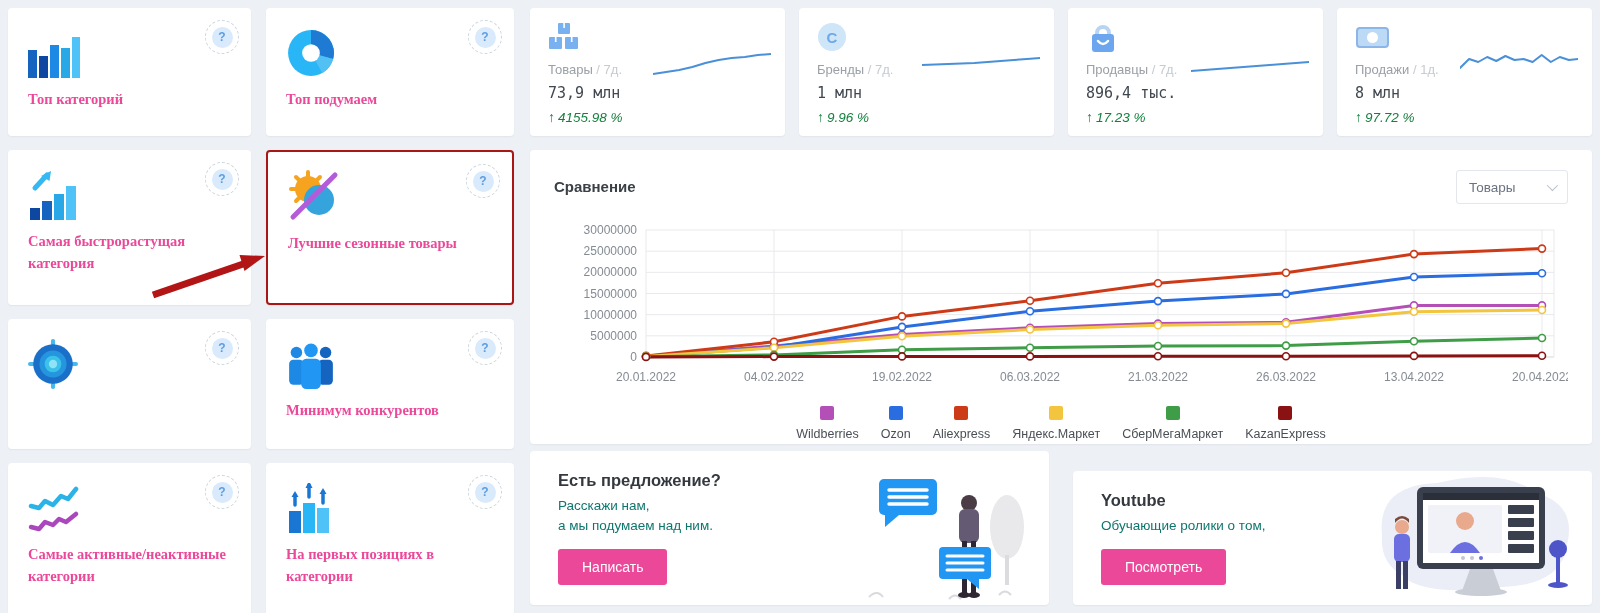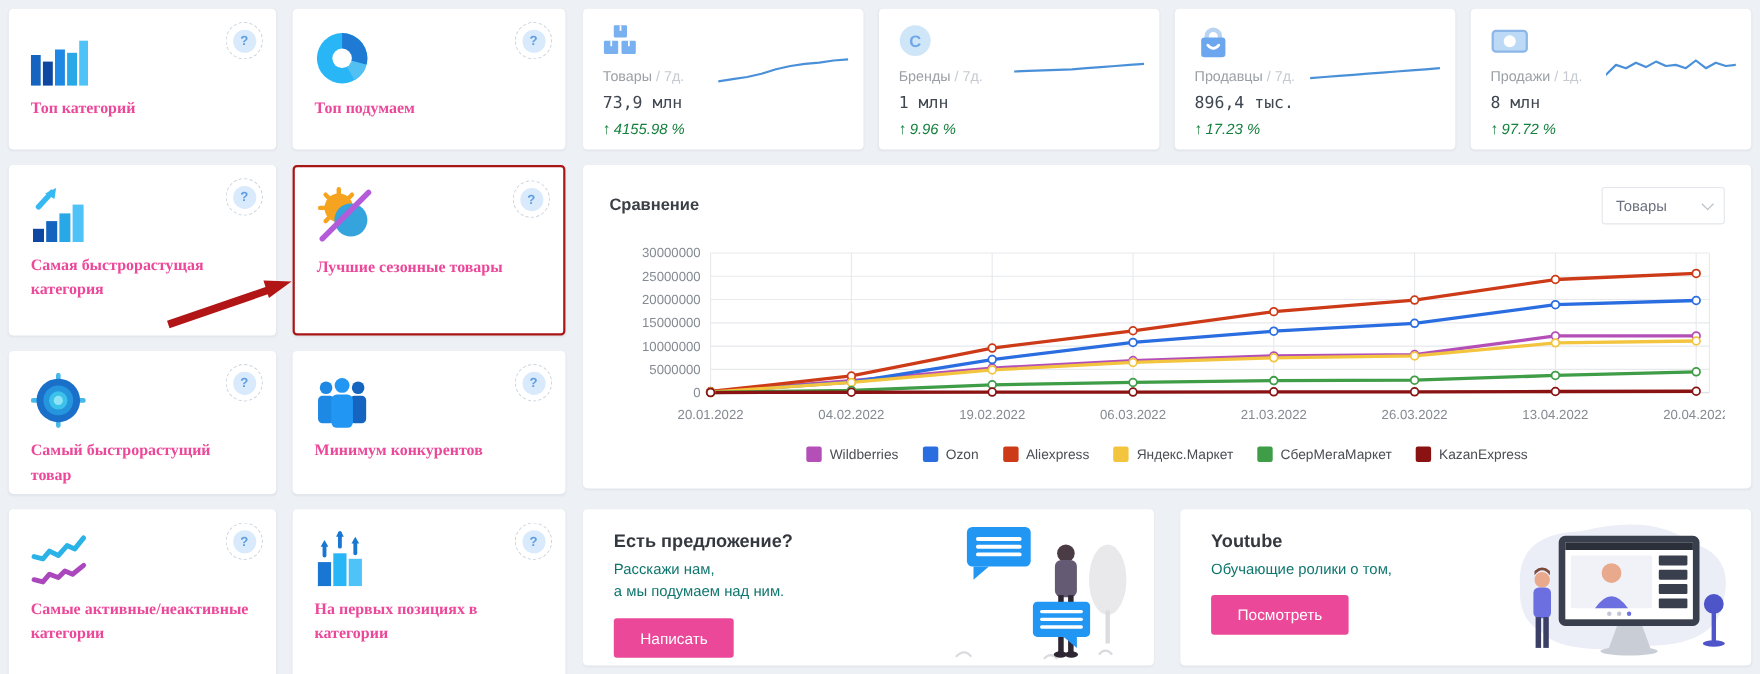--- a/index.html
+++ b/index.html
@@ -39,26 +39,26 @@
   .dropdown { width:112px; height:34px; border:1px solid #e3e6ea; border-radius:3px; background:#fff;
     display:flex; align-items:center; justify-content:space-between; padding:0 12px; cursor:pointer; }
   .dropdown .val { font-size:13.5px; color:#6b7280; }
   .chev { width:8px; height:8px; border-right:1.5px solid #b6bec6; border-bottom:1.5px solid #b6bec6;
     transform:rotate(45deg) translateY(-2px); }
   #comparison-chart { width:1014px; height:178px; margin-top:18px; display:block; }
   .grid-line { stroke:#e7e9ec; stroke-width:1; }
   .zero-line { stroke:#d5d8dc; stroke-width:1; }
   .ylab, .xlab { font-size:12px; fill:#858b93; font-family:"Liberation Sans", sans-serif; }
   .legend { display:flex; justify-content:center; gap:22px; margin-top:6px; }
-  .legend-item { display:flex; align-items:center; gap:7px; cursor:pointer; }
+  .legend-item { display:flex; align-items:center; gap:7px; cursor:pointer;flex-direction:column; }
   .legend-item .sw { width:14px; height:14px; border-radius:2px; display:inline-block; }
   .legend-item .lt { font-size:12.5px; color:#4a4f55; }
 
   
-  .promo-row { position:absolute; left:530px; top:463px; width:1062px; height:142px; display:flex; gap:24px; }
+  .promo-row { position:absolute; left:530px; top:463px; width:1062px; height:142px; display:flex; gap:24px;align-items:flex-end; }
   .promo-card { flex:1; padding:20px 28px; overflow:hidden; }
   .promo-title { font-size:16.5px; font-weight:bold; color:#34393f; margin-bottom:6px; }
   .promo-line { font-size:13.5px; color:#0f766e; line-height:1.5; }
   .promo-btn { margin-top:13px; background:#ec4899; color:#fff; border:none; border-radius:3px;
     padding:10px 24px; font-size:14px; font-family:"Liberation Sans", sans-serif; cursor:pointer; }
   .promo-art { position:absolute; right:10px; bottom:0; }
 </style>
 </head>
 <body>
 
@@ -149,21 +149,20 @@
               <line x1="24" y1="38" x2="24" y2="46"></line>
             <line x1="2" y1="24" x2="10" y2="24"></line>
               <line x1="38" y1="24" x2="46" y2="24"></line>
           </g>
           <circle cx="24" cy="24" r="19" fill="#1a6fc9"></circle>
           <circle cx="24" cy="24" r="13" fill="#2596dd"></circle>
           <circle cx="24" cy="24" r="8" fill="#3cc2ea"></circle>
           <circle cx="24" cy="24" r="4" fill="#8ee4f6"></circle>
         </svg>
       </div>
-      <div class="lbl">Самый быстрорастущий товар</div>
     </div>
 
     <div class="card nav-card">
       <div class="help">
           <span class="q">?</span>
         </div>
       <div class="ic">
         <svg width="50" height="46" viewBox="0 0 48 44">
           <circle cx="10" cy="9" r="5.5" fill="#1e88e5"></circle>
           <rect x="3" y="16" width="14" height="24" rx="4" fill="#1e88e5"></rect>

